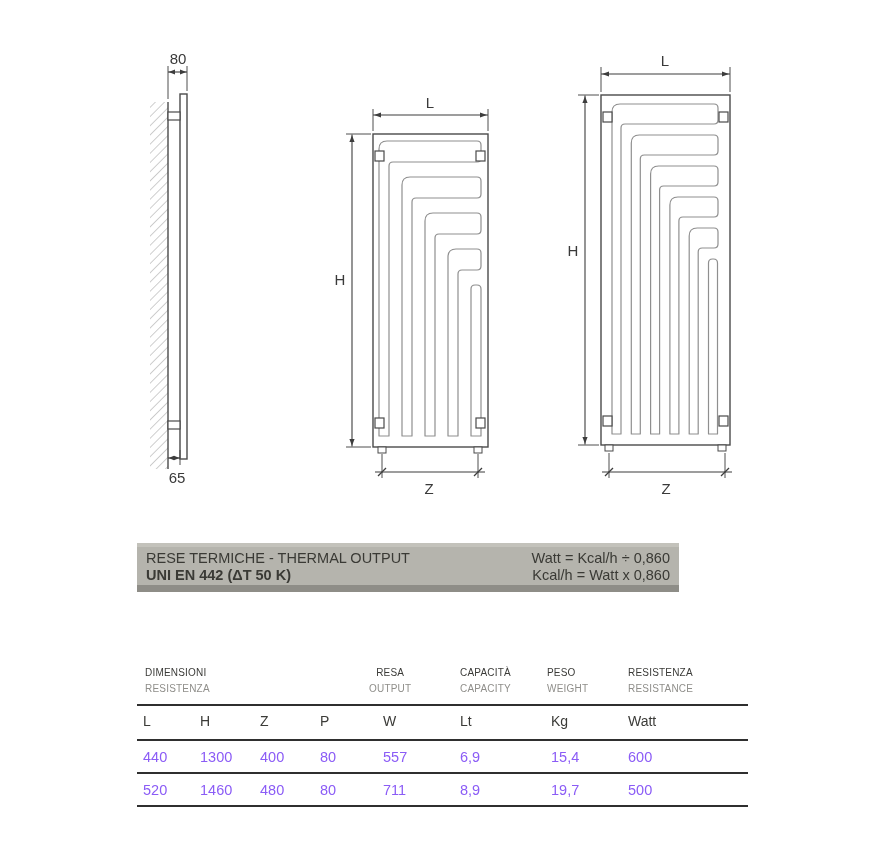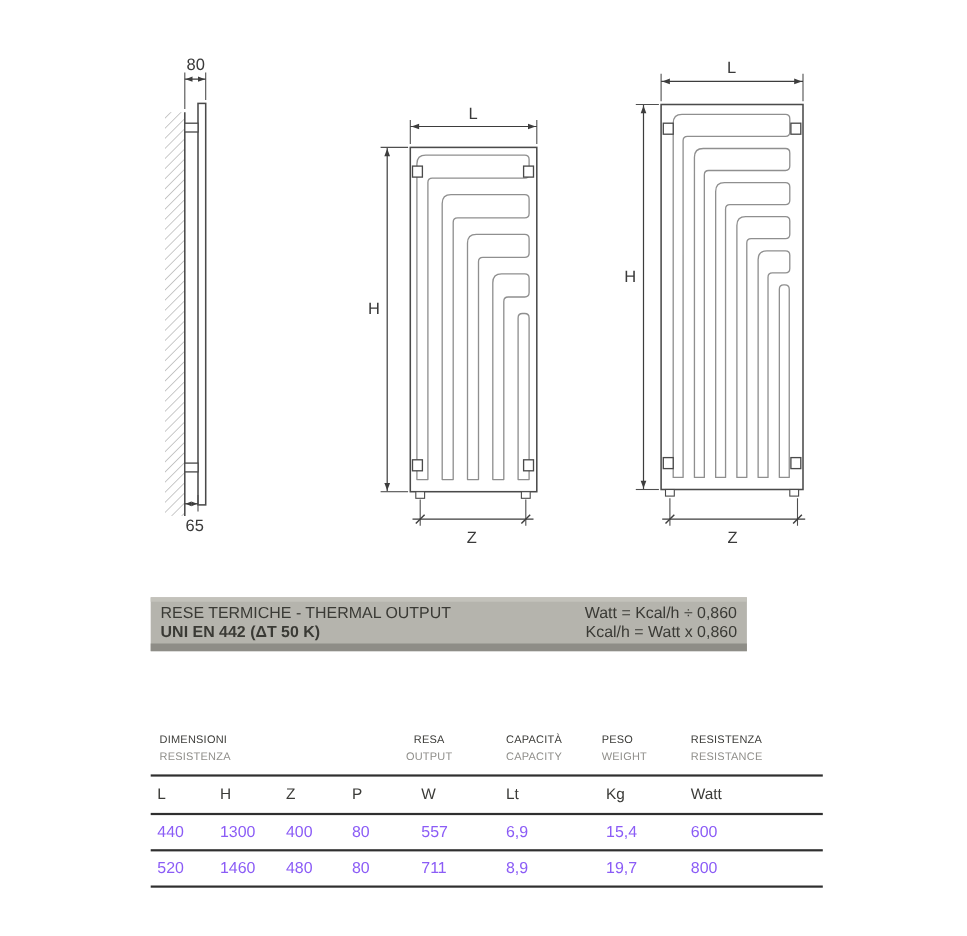--- a/index.html
+++ b/index.html
@@ -237,17 +237,17 @@
     <div class="rule r3"></div>
 
     <div class="trow">
       <span class="c0">520</span>
       <span class="c1">1460</span>
       <span class="c2">480</span>
       <span class="c3">80</span>
       <span class="c4">711</span>
       <span class="c5">8,9</span>
       <span class="c6">19,7</span>
-      <span class="c7">800</span>
+      <span class="c7">500</span>
     </div>
     <div class="rule r3"></div>
   </div>
 </div>
 
 </body></html>

